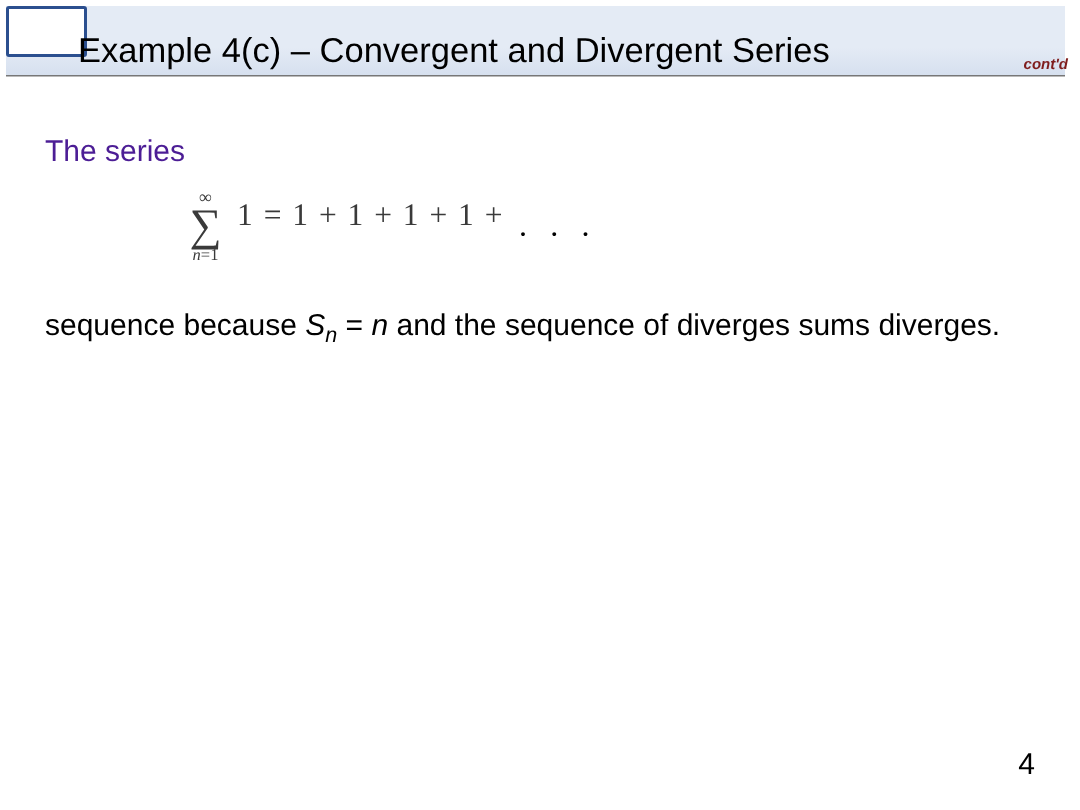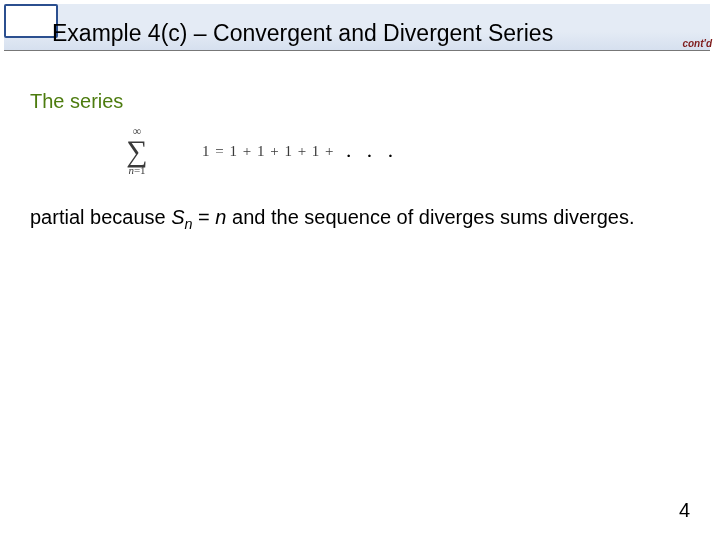--- a/index.html
+++ b/index.html
@@ -67,21 +67,21 @@
     color: #7f1d1d;
     z-index: 2;
   }
 
   
   .body-line1 {
     position: absolute;
     left: 30px;
     top: 90px;
     font-size: 20px;
-    color: #4d7c0f;
+    color: #4c1d95;
   }
 
   
   .formula {
     position: absolute;
     left: 120px;
     top: 125px;
     width: 300px;
     height: 60px;
     font-family: "Times New Roman", Times, serif;
@@ -105,25 +105,24 @@
   }
   .sigma-bot {
     font-size: 11px;
     font-style: italic;
     line-height: 11px;
   }
   .sigma-bot .eq { font-style: normal; }
   .rhs {
     position: absolute;
     left: 38px;
-    top: 18px;
-    font-size: 15px;
+    top: 6px;
+    font-size: 21px;
     letter-spacing: 1px;
     white-space: nowrap;
-    margin-left: 44px;
   }
   .dots {
     position: absolute;
     left: 225px;
     top: 18px;
     font-size: 22px;
     letter-spacing: 4px;
     color: #000;
   }
 
@@ -165,16 +164,16 @@
   <div class="sigma-block">
     <div class="sigma-top">∞</div>
     <div class="sigma-sym">∑</div>
     <div class="sigma-bot"><span>n</span><span class="eq">=</span><span class="eq">1</span></div>
   </div>
   <div class="rhs">1 = 1 + 1 + 1 + 1 +</div>
   <div class="dots">· · ·</div>
 </div>
 
 <div class="body-para">
-  <span>partial because </span><span class="ital">S</span><sub>n</sub><span> = </span><span class="ital">n</span><span> and the sequence of diverges sums diverges.</span>
+  <span>sequence because </span><span class="ital">S</span><sub>n</sub><span> = </span><span class="ital">n</span><span> and the sequence of diverges sums diverges.</span>
 </div>
 
 <div class="page-num">4</div>
 
 </body></html>

